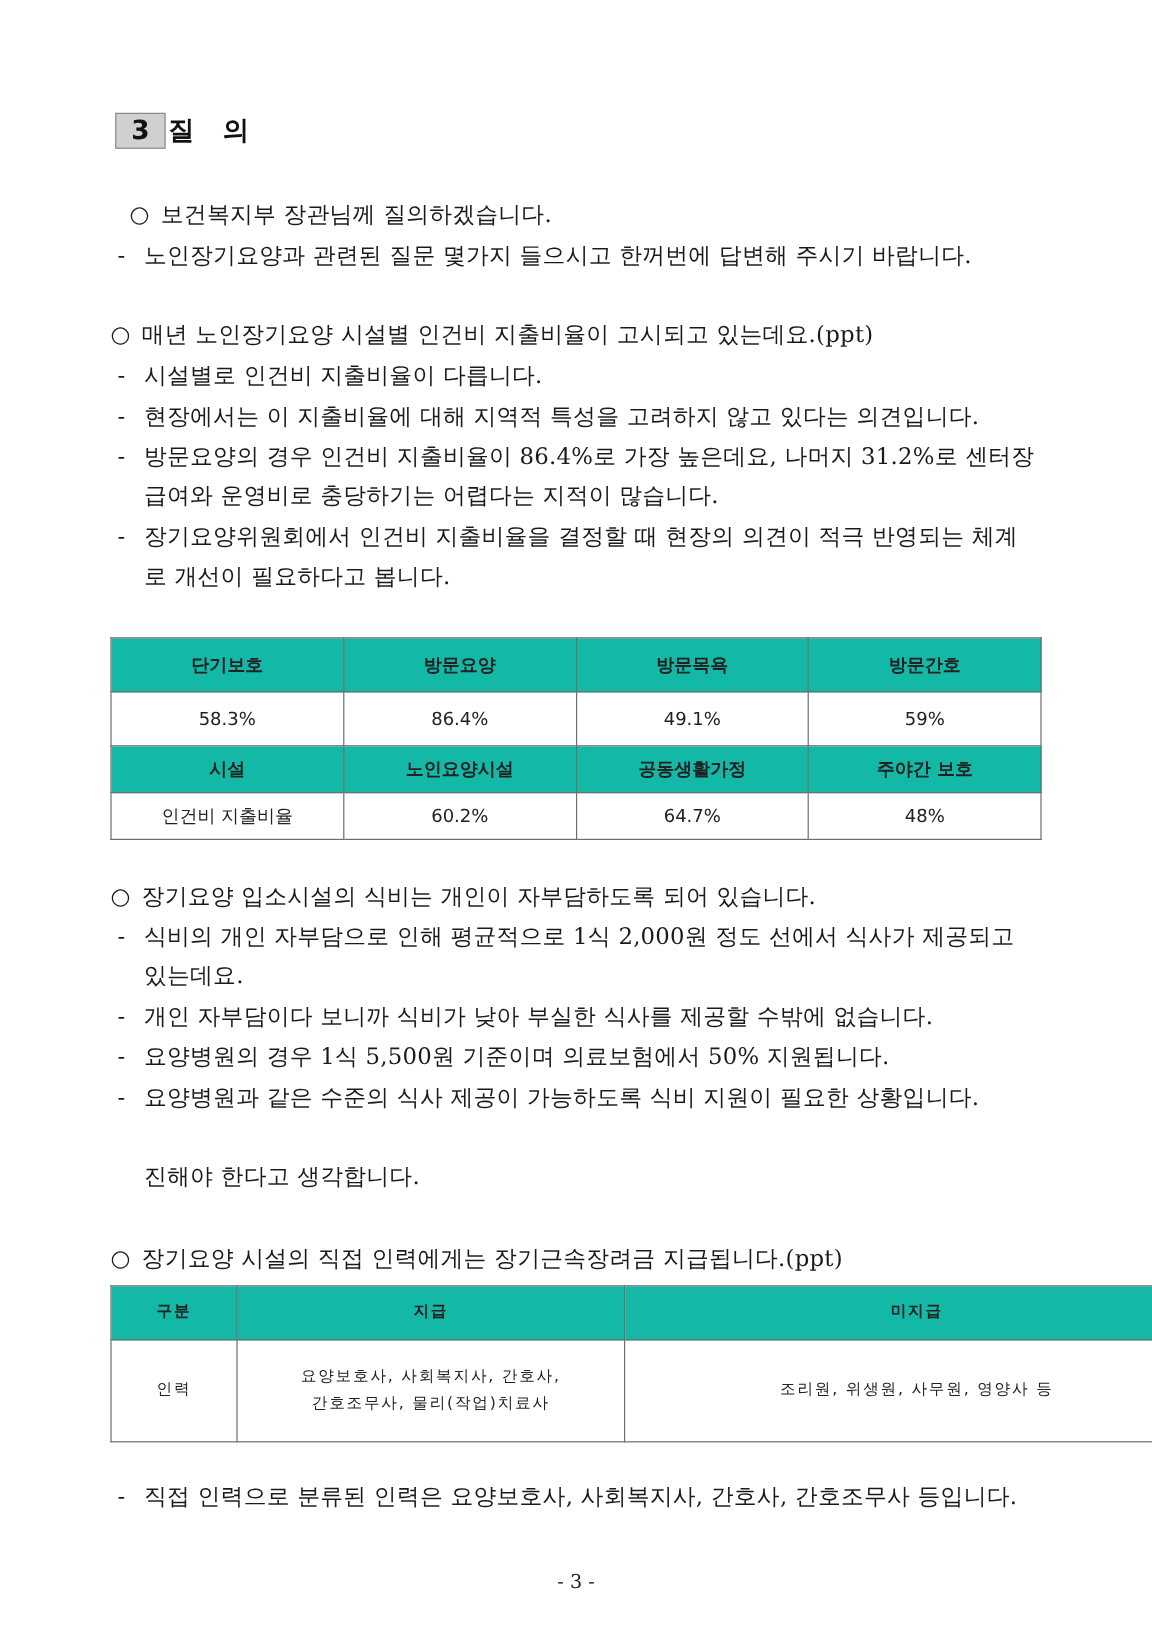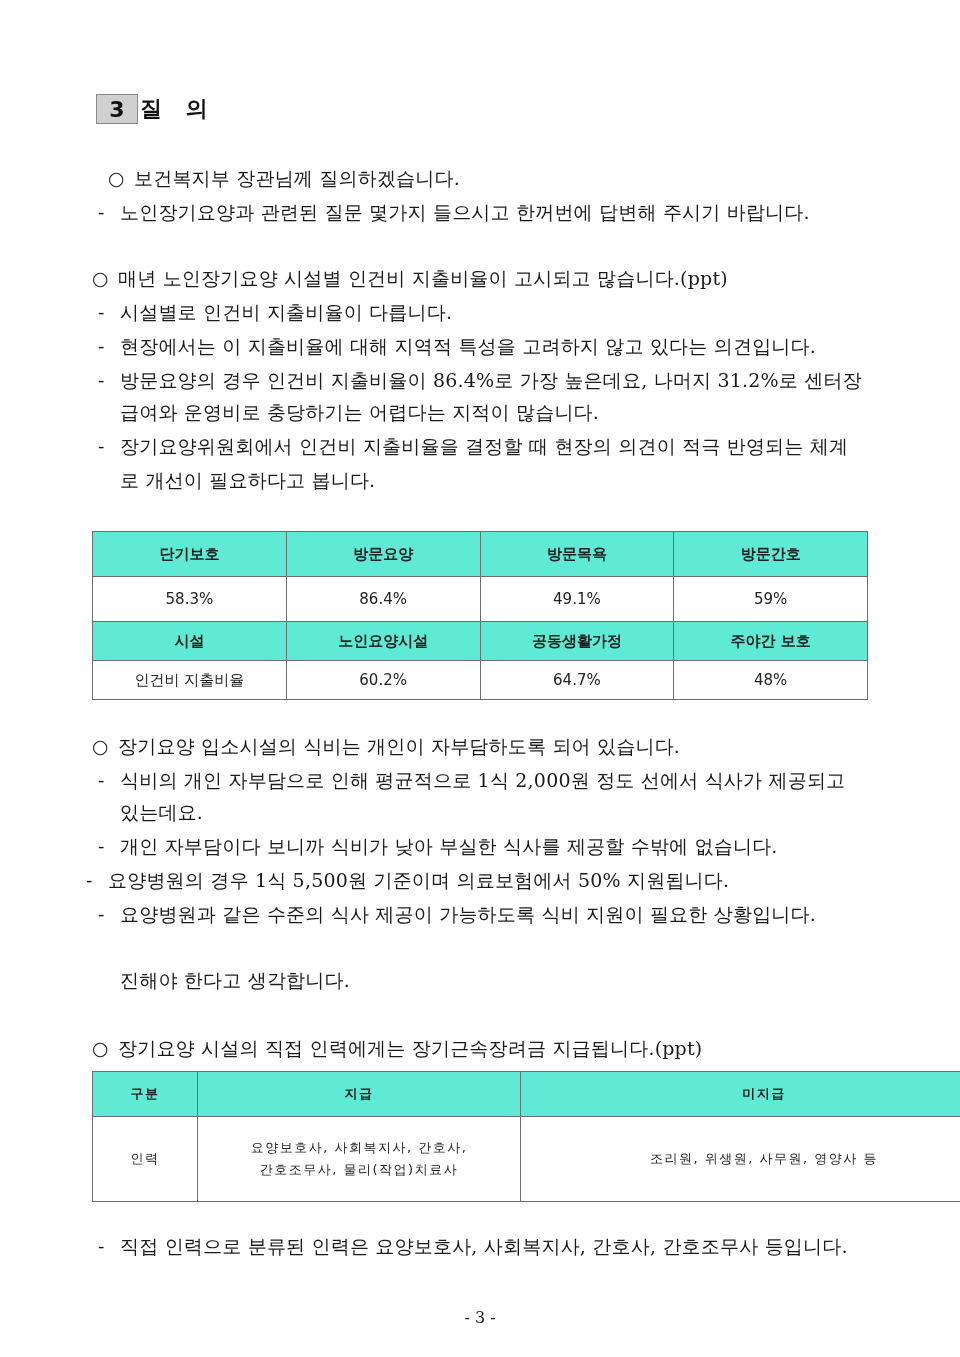--- a/index.html
+++ b/index.html
@@ -14,21 +14,21 @@
   .sec-title { margin-left: 2px; font-family: "DejaVu Sans", "Liberation Sans", sans-serif;
                font-weight: bold; font-size: 22px; letter-spacing: 8px; color: #111; }
 
   .line { position: absolute; font-size: 19px; white-space: nowrap; letter-spacing: 0.2px; }
   .bullet { display: inline-block; width: 26px; }
   .dash { display: inline-block; width: 22px; padding-left: 6px; }
 
   table.tbl { position: absolute; border-collapse: collapse;
               font-family: "DejaVu Sans", "Liberation Sans", sans-serif; color: #222; }
   table.tbl td { border: 1.5px solid #6e6e6e; text-align: center; vertical-align: middle; padding: 0; }
-  table.tbl td.h { background: #5eead4; font-weight: bold; }
+  table.tbl td.h { background: #14b8a6; font-weight: bold; }
 
   #t1 { left: 92px; top: 531px; width: 776px; }
   #t1 td { width: 194px; font-size: 15px; }
   #t1 tr.r1 td { height: 44px; }
   #t1 tr.r2 td { height: 44px; }
   #t1 tr.r3 td { height: 38px; }
   #t1 tr.r4 td { height: 38px; }
 
   #t2 { left: 92px; top: 1071px; width: 916px; }
   #t2 td { font-size: 13px; letter-spacing: 1.5px; line-height: 22px; }
@@ -48,21 +48,21 @@
   </div>
 
   <div class="line" style="left:108px; top:166px;">
     <span class="bullet">○</span><span>보건복지부 장관님께 질의하겠습니다.</span>
   </div>
   <div class="line" style="left:92px; top:200px;">
     <span class="dash">-</span><span>노인장기요양과 관련된 질문 몇가지 들으시고 한꺼번에 답변해 주시기 바랍니다.</span>
   </div>
 
   <div class="line" style="left:92px; top:266px;">
-    <span class="bullet">○</span><span>매년 노인장기요양 시설별 인건비 지출비율이 고시되고 많습니다.(ppt)</span>
+    <span class="bullet">○</span><span>매년 노인장기요양 시설별 인건비 지출비율이 고시되고 있는데요.(ppt)</span>
   </div>
   <div class="line" style="left:92px; top:300px;">
     <span class="dash">-</span><span>시설별로 인건비 지출비율이 다릅니다.</span>
   </div>
   <div class="line" style="left:92px; top:334px;">
     <span class="dash">-</span><span>현장에서는 이 지출비율에 대해 지역적 특성을 고려하지 않고 있다는 의견입니다.</span>
   </div>
   <div class="line" style="left:92px; top:368px;">
     <span class="dash">-</span><span>방문요양의 경우 인건비 지출비율이 86.4%로 가장 높은데요, 나머지 31.2%로 센터장</span>
   </div>
@@ -110,21 +110,21 @@
   </div>
   <div class="line" style="left:92px; top:768px;">
     <span class="dash">-</span><span>식비의 개인 자부담으로 인해 평균적으로 1식 2,000원 정도 선에서 식사가 제공되고</span>
   </div>
   <div class="line" style="left:120px; top:800px;">
     <span>있는데요.</span>
   </div>
   <div class="line" style="left:92px; top:834px;">
     <span class="dash">-</span><span>개인 자부담이다 보니까 식비가 낮아 부실한 식사를 제공할 수밖에 없습니다.</span>
   </div>
-  <div class="line" style="left:80px; top:868px;">
+  <div class="line" style="left:92px; top:868px;">
     <span class="dash">-</span><span>요양병원의 경우 1식 5,500원 기준이며 의료보험에서 50% 지원됩니다.</span>
   </div>
   <div class="line" style="left:92px; top:902px;">
     <span class="dash">-</span><span>요양병원과 같은 수준의 식사 제공이 가능하도록 식비 지원이 필요한 상황입니다.</span>
   </div>
   <div class="line" style="left:120px; top:968px;">
     <span>진해야 한다고 생각합니다.</span>
   </div>
 
   <div class="line" style="left:92px; top:1036px;">

